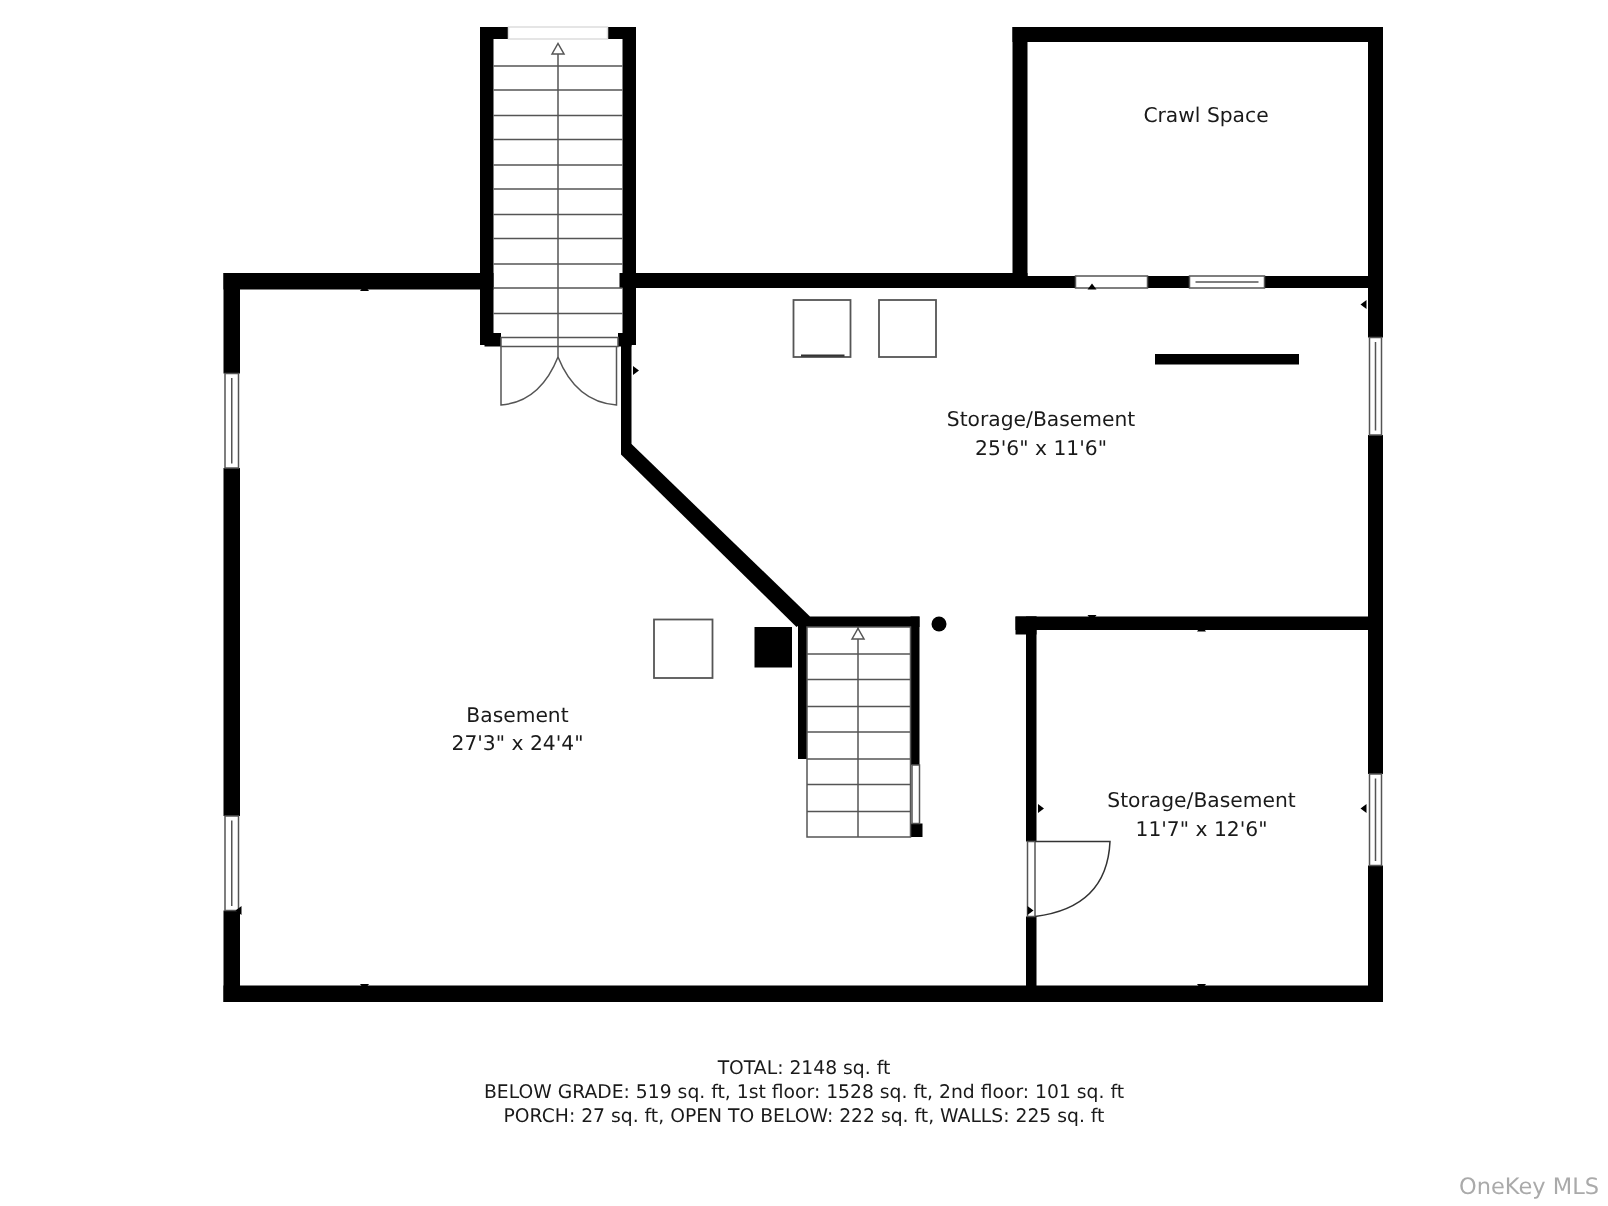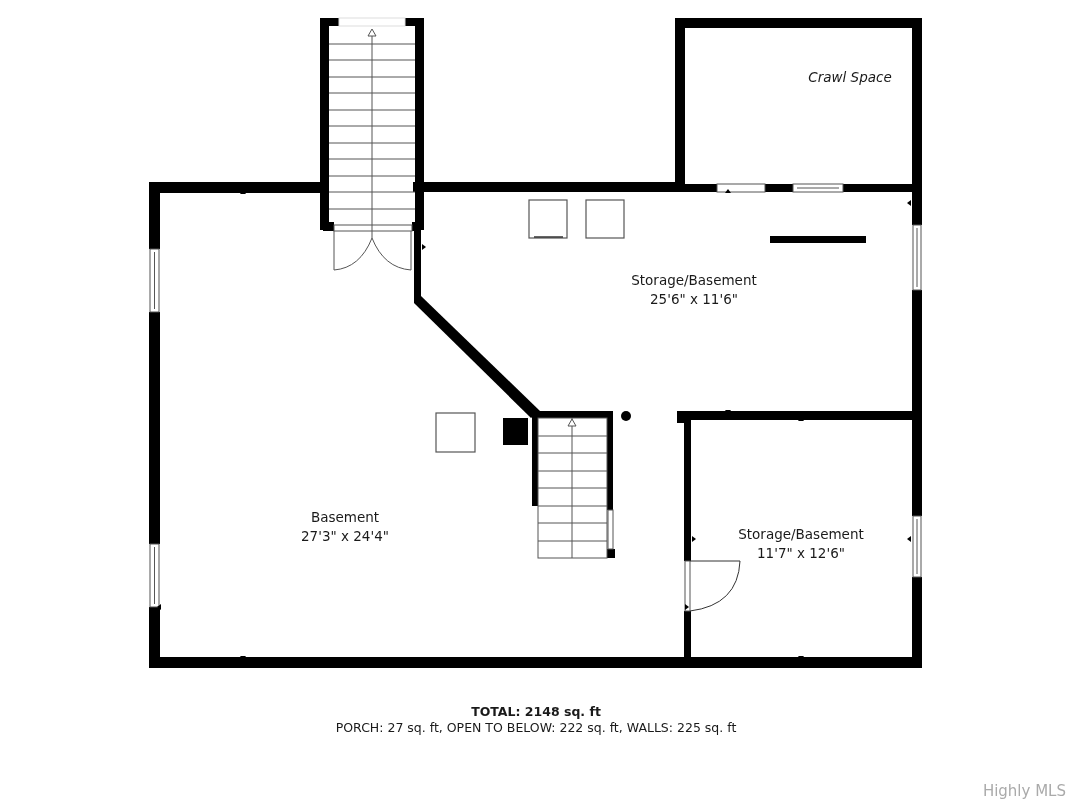--- a/index.html
+++ b/index.html
@@ -1,20 +1,20 @@
 <!DOCTYPE html>
 <html><head>
   <meta charset="utf-8">
   <style>
     html, body { margin: 0; padding: 0; background: #ffffff; }
     body { width: 1072px; height: 804px; position: relative; overflow: hidden; font-family: "DejaVu Sans", sans-serif; }
     #plan { position: absolute; left: 0; top: 0; }
     .room-label { position: absolute; text-align: center; font-family: "DejaVu Sans", sans-serif; font-size: 13.5px; line-height: 19px; color: #1a1a1a; white-space: nowrap; transform: translateX(-50%); }
     .summary { position: absolute; left: 0; width: 1072px; top: 704px; text-align: center; font-family: "DejaVu Sans", sans-serif; color: #1a1a1a; }
-    .summary .total { font-weight: bold; font-size: 12.5px; line-height: 16px; }
+    .summary .total { font-weight: normal; font-size: 12.5px; line-height: 16px; }
     .summary .line { font-size: 12.5px; line-height: 16px; }
     .summary .disclaimer { font-size: 7px; line-height: 10px; margin-top: 7px; color: #333; }
     .watermark { position: absolute; right: 6px; bottom: 4px; font-family: "DejaVu Sans", sans-serif; font-size: 15px; color: #aaaaaa; }
   </style>
 </head>
 <body>
 
 <svg id="plan" width="1072" height="700" viewBox="0 0 1072 700" xmlns="http://www.w3.org/2000/svg">
 
   <g fill="#000">
@@ -135,34 +135,35 @@
     <polygon points="911,200 907,203 911,206" transform="translate(0,0)"></polygon>
     <polygon points="725,410 728,414 731,410"></polygon>
     <polygon points="798,421 801,417 804,421"></polygon>
     <polygon points="798,656 801,660 804,656"></polygon>
     <polygon points="692,536 696,539 692,542"></polygon>
     <polygon points="911,536 907,539 911,542"></polygon>
     <polygon points="685,604 689,607 685,610"></polygon>
   </g>
 </svg>
 
-<div class="room-label" style="left:850px; top:68px;font-style:italic;">
+<div class="room-label" style="left:804px; top:68px;">
   <div>Crawl Space</div>
 </div>
 <div class="room-label" style="left:694px; top:271px;">
   <div>Storage/Basement</div>
   <div>25'6" x 11'6"</div>
 </div>
-<div class="room-label" style="left:345px; top:468px;margin-top:40px;">
+<div class="room-label" style="left:345px; top:468px;">
   <div>Basement</div>
   <div>27'3" x 24'4"</div>
 </div>
 <div class="room-label" style="left:801px; top:525px;">
   <div>Storage/Basement</div>
   <div>11'7" x 12'6"</div>
 </div>
 
 <div class="summary">
   <div class="total">TOTAL: 2148 sq. ft</div>
+  <div class="line">BELOW GRADE: 519 sq. ft, 1st floor: 1528 sq. ft, 2nd floor: 101 sq. ft</div>
   <div class="line">PORCH: 27 sq. ft, OPEN TO BELOW: 222 sq. ft, WALLS: 225 sq. ft</div>
 </div>
 
-<div class="watermark">Highly MLS</div>
+<div class="watermark">OneKey MLS</div>
 
 </body></html>

